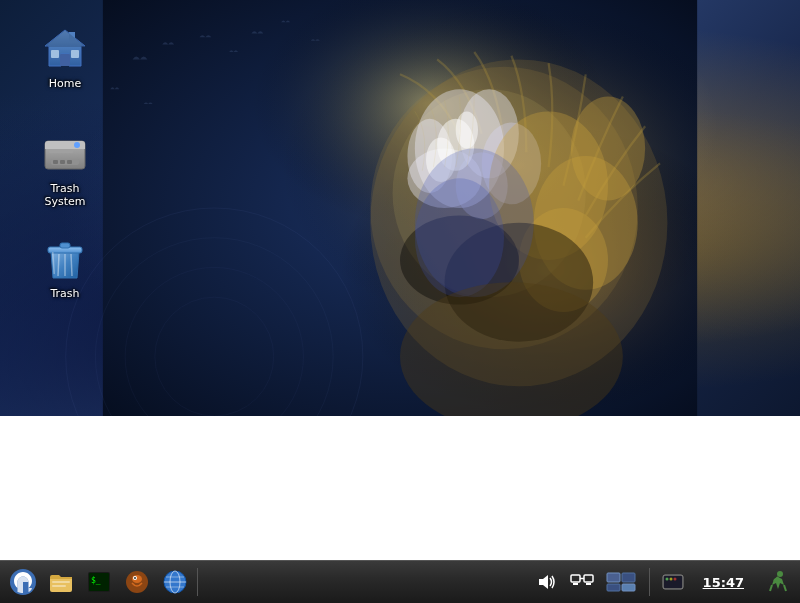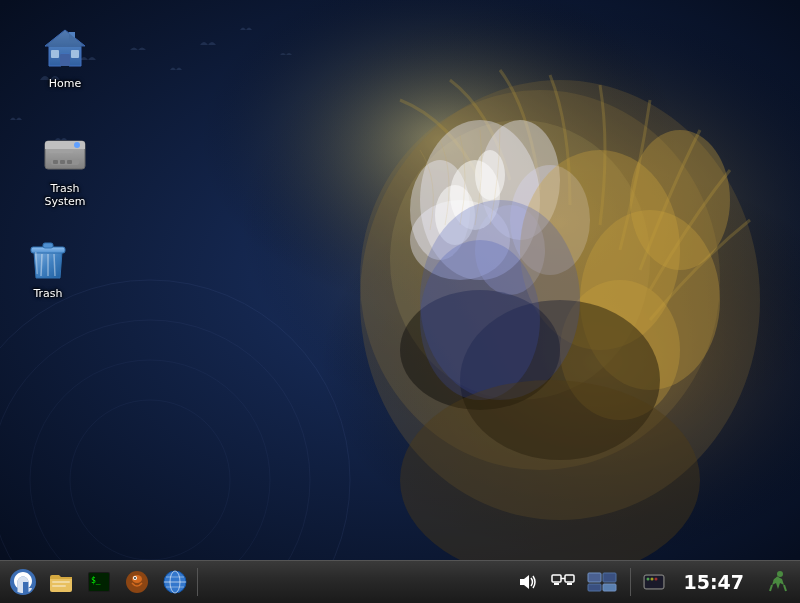--- a/index.html
+++ b/index.html
@@ -7,21 +7,21 @@
     body {
       width: 800px;
       height: 603px;
       overflow: hidden;
       font-family: 'DejaVu Sans', Arial, sans-serif;
       position: relative;
     }
 
     #desktop {
       width: 800px;
-      height: 560px;
+      height: 416px;
       position: relative;
       overflow: hidden;
       background: #1a2a4a;
     }
 
     
     #wallpaper {
       position: absolute;
       inset: 0;
       background:
@@ -102,23 +102,24 @@
     }
 
     .taskbar-right {
       display: flex;
       align-items: center;
       gap: 4px;
     }
 
     .taskbar-clock {
       color: white;
-      font-size: 19px;
+      font-size: 13px;
       font-weight: bold;
       padding: 0 6px;
+      text-decoration: underline;
     }
 
     .taskbar-tray-item {
       display: flex;
       align-items: center;
       justify-content: center;
       cursor: pointer;
       padding: 2px 4px;
       border-radius: 2px;
     }
@@ -296,21 +297,21 @@
         <rect x="26" y="31" width="5" height="4" rx="1" fill="#707070"></rect>
 
         <circle cx="36" cy="16" r="3" fill="#60a0ff"></circle>
 
         <rect x="8" y="20" width="24" height="4" rx="1" fill="#a0a0a0"></rect>
       </svg>
     </div>
     <span class="icon-label">Trash System</span>
   </div>
 
-  <div class="desktop-icon" style="left: 8px; top: 230px;">
+  <div class="desktop-icon" style="left: 25px; top: 230px;">
     <div class="icon-img">
       <svg class="trash-icon-svg" viewBox="0 0 48 48" xmlns="http://www.w3.org/2000/svg">
         <defs>
           <linearGradient id="trashGrad" x1="0%" y1="0%" x2="100%" y2="100%">
             <stop offset="0%" stop-color="#80b0e0"></stop>
             <stop offset="50%" stop-color="#4080c0"></stop>
             <stop offset="100%" stop-color="#2060a0"></stop>
           </linearGradient>
           <linearGradient id="trashLidGrad" x1="0%" y1="0%" x2="0%" y2="100%">
             <stop offset="0%" stop-color="#90c0f0"></stop>

